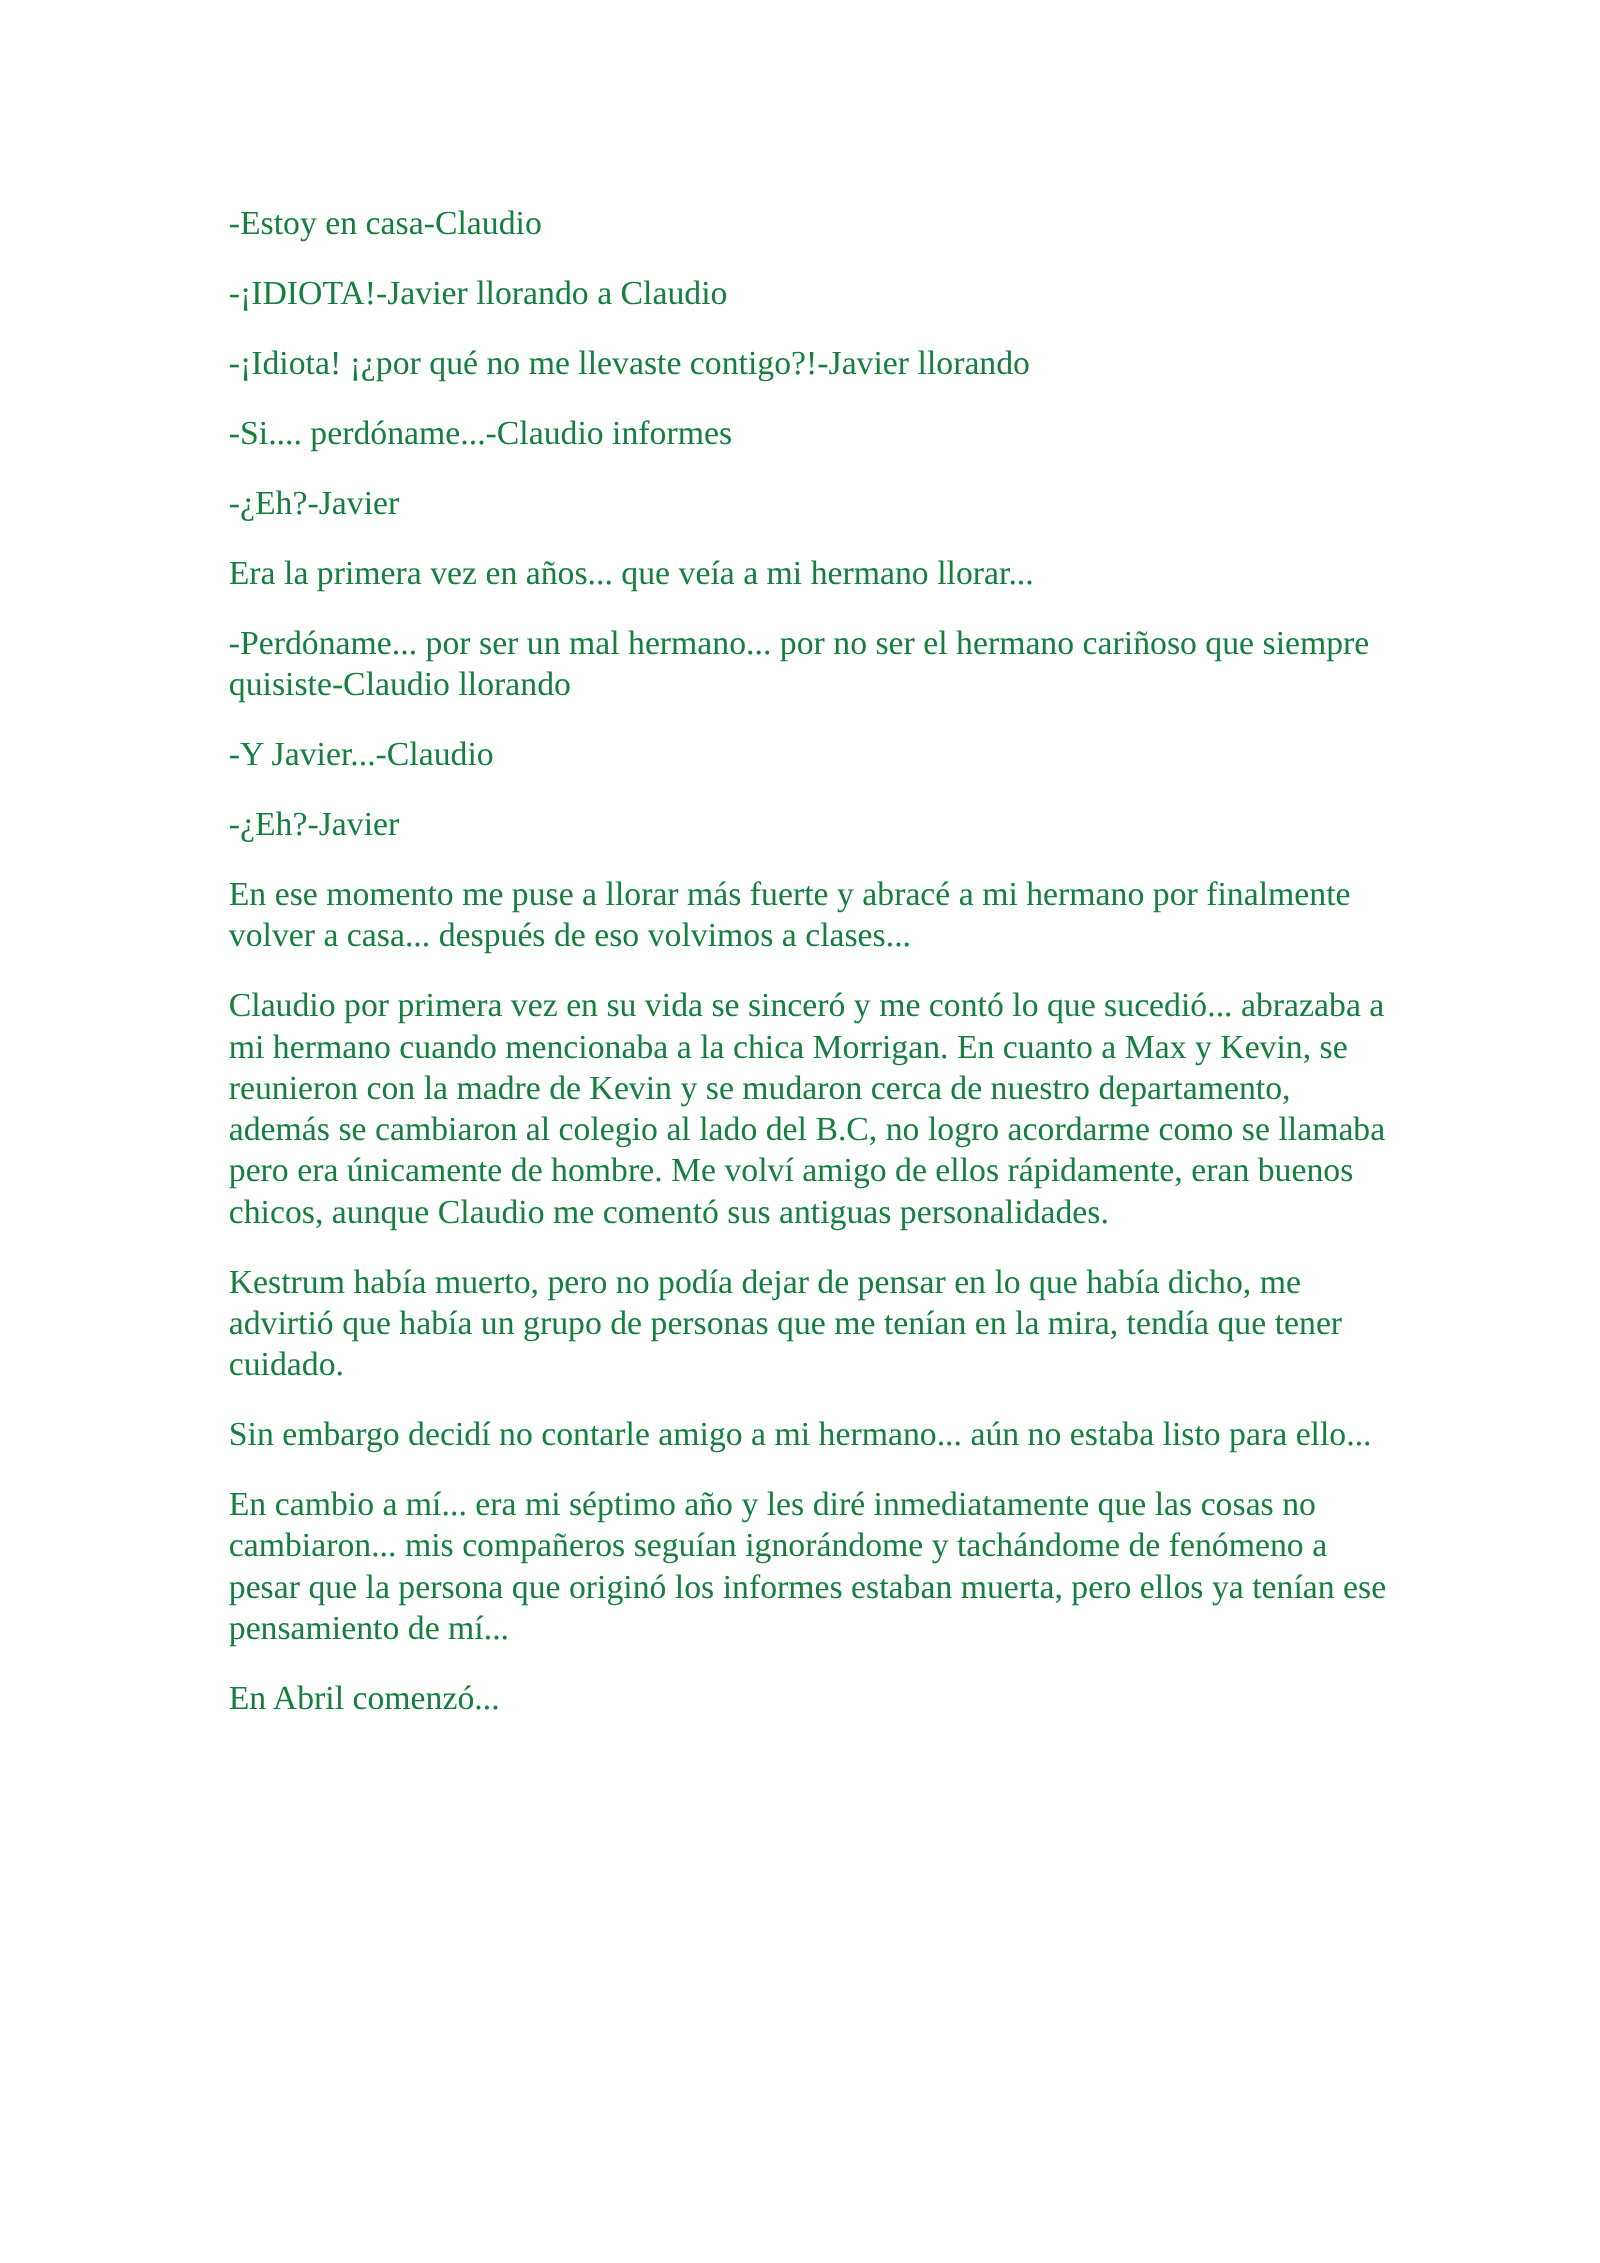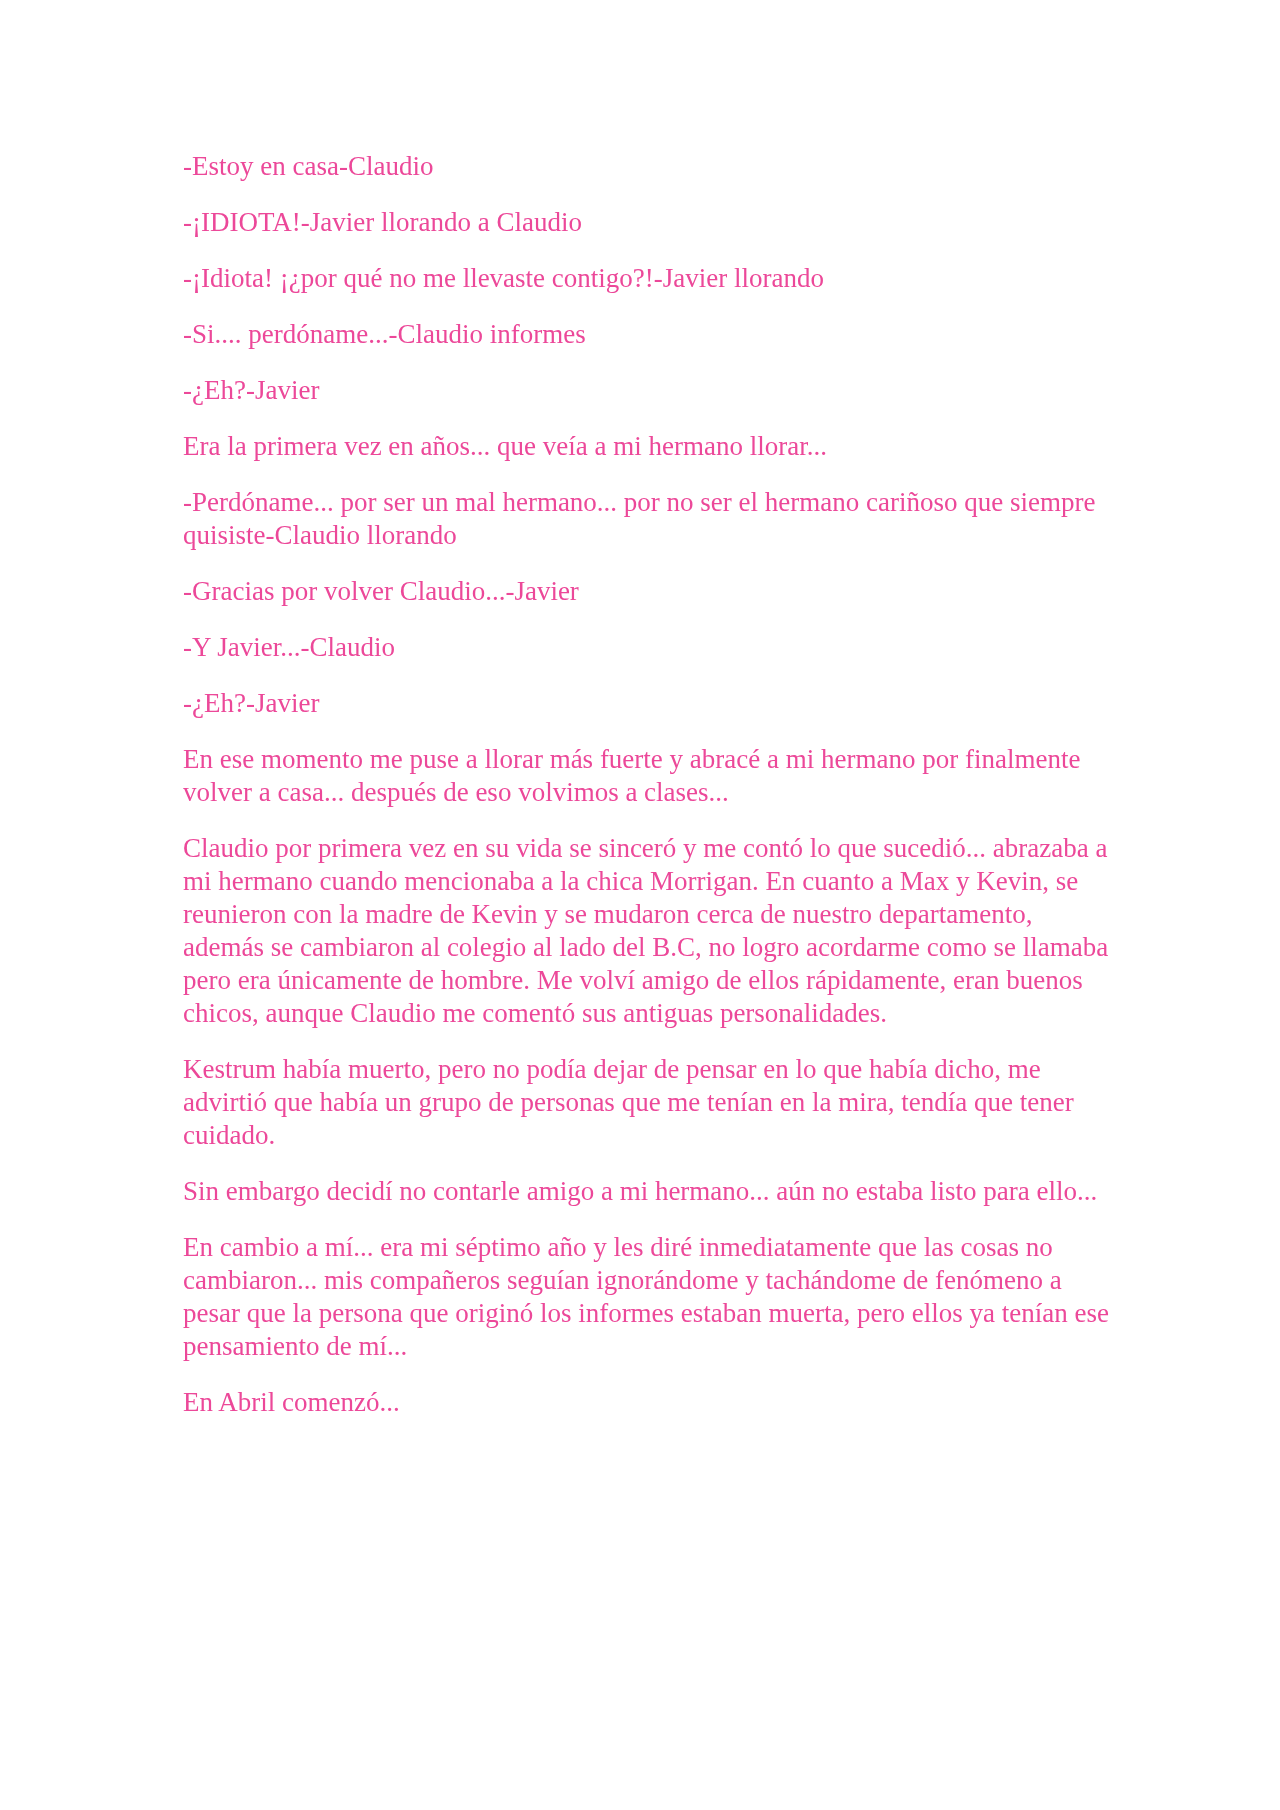--- a/index.html
+++ b/index.html
@@ -16,43 +16,42 @@
     box-sizing: border-box;
     width: 1280px;
     height: 1810px;
     background: #ffffff;
     padding: 150px 145px 0 183px;
   }
   .page-text {
     width: 928px;
   }
   .page-text p {
-    margin: 0 0 23px 0;
+    margin: 12px 0 23px 0;
     padding: 0;
     font-family: "Liberation Serif", "DejaVu Serif", serif;
     font-size: 27px;
     line-height: 33px;
-    color: #ec4899;
+    color: #15803d;
     text-align: left;
     word-spacing: normal;
   }
 </style>
 </head>
 <body>
 
 <div class="page">
   <div class="page-text">
     <p>-Estoy en casa-Claudio</p>
     <p>-¡IDIOTA!-Javier llorando a Claudio</p>
     <p>-¡Idiota! ¡¿por qué no me llevaste contigo?!-Javier llorando</p>
     <p>-Si.... perdóname...-Claudio informes</p>
     <p>-¿Eh?-Javier</p>
     <p>Era la primera vez en años... que veía a mi hermano llorar...</p>
     <p>-Perdóname... por ser un mal hermano... por no ser el hermano cariñoso que siempre quisiste-Claudio llorando</p>
-    <p>-Gracias por volver Claudio...-Javier</p>
     <p>-Y Javier...-Claudio</p>
     <p>-¿Eh?-Javier</p>
     <p>En ese momento me puse a llorar más fuerte y abracé a mi hermano por finalmente volver a casa... después de eso volvimos a clases...</p>
     <p>Claudio por primera vez en su vida se sinceró y me contó lo que sucedió... abrazaba a mi hermano cuando mencionaba a la chica Morrigan. En cuanto a Max y Kevin, se reunieron con la madre de Kevin y se mudaron cerca de nuestro departamento, además se cambiaron al colegio al lado del B.C, no logro acordarme como se llamaba pero era únicamente de hombre. Me volví amigo de ellos rápidamente, eran buenos chicos, aunque Claudio me comentó sus antiguas personalidades.</p>
     <p>Kestrum había muerto, pero no podía dejar de pensar en lo que había dicho, me advirtió que había un grupo de personas que me tenían en la mira, tendía que tener cuidado.</p>
     <p>Sin embargo decidí no contarle amigo a mi hermano... aún no estaba listo para ello...</p>
     <p>En cambio a mí... era mi séptimo año y les diré inmediatamente que las cosas no cambiaron... mis compañeros seguían ignorándome y tachándome de fenómeno a pesar que la persona que originó los informes estaban muerta, pero ellos ya tenían ese pensamiento de mí...</p>
     <p>En Abril comenzó...</p>
   </div>
 </div>

